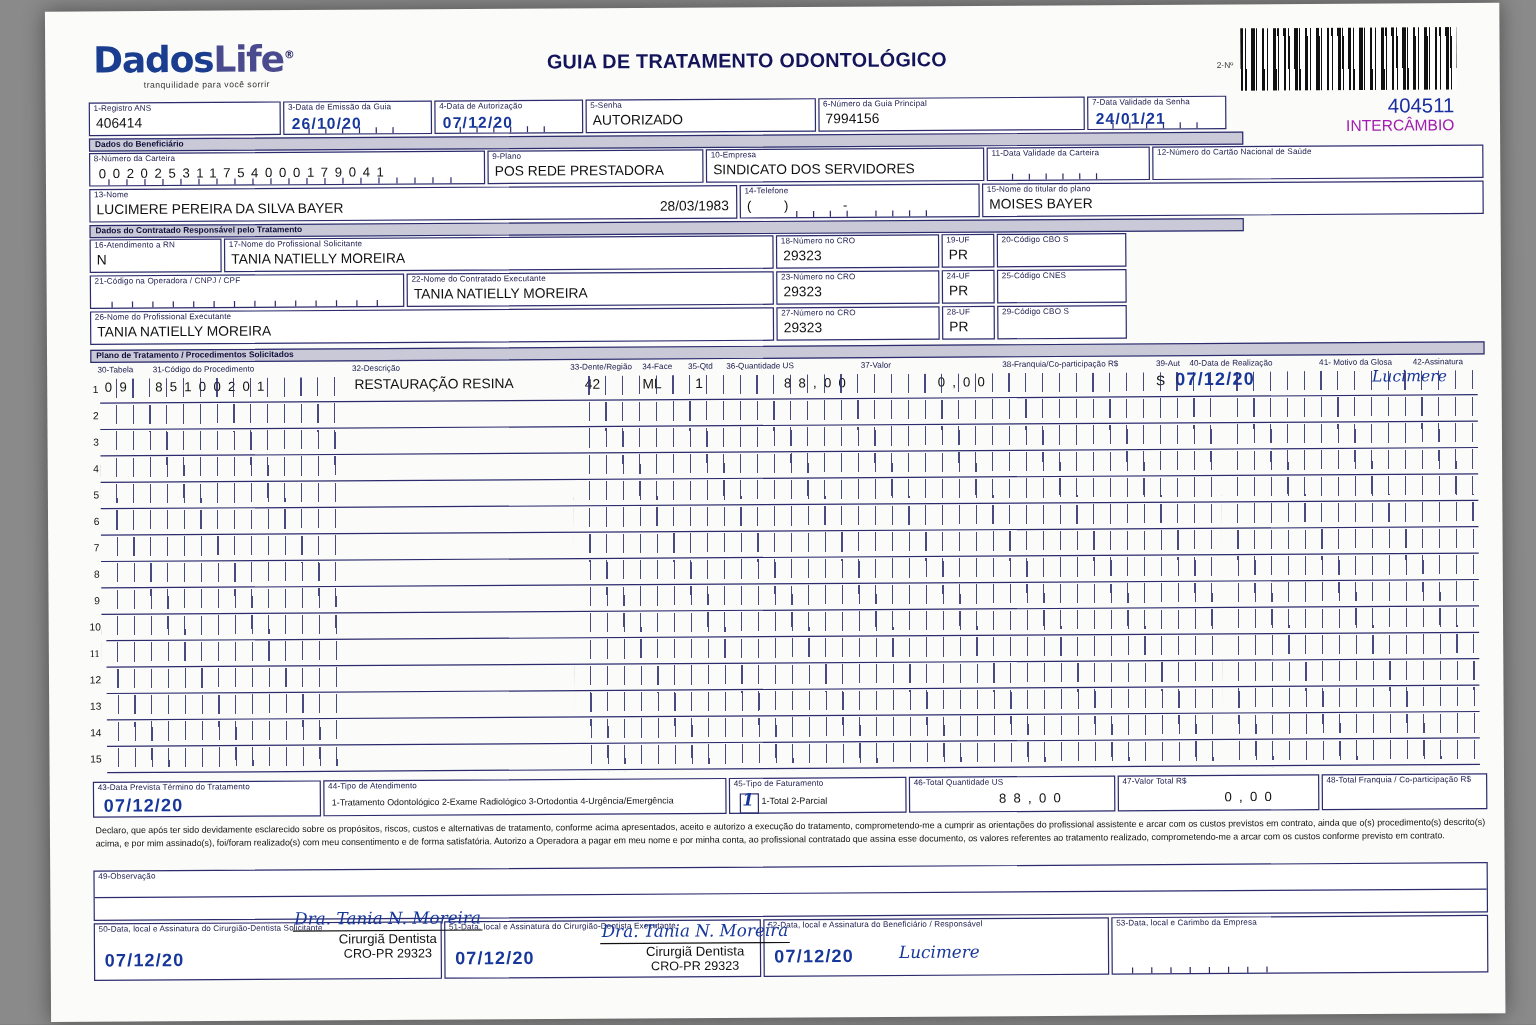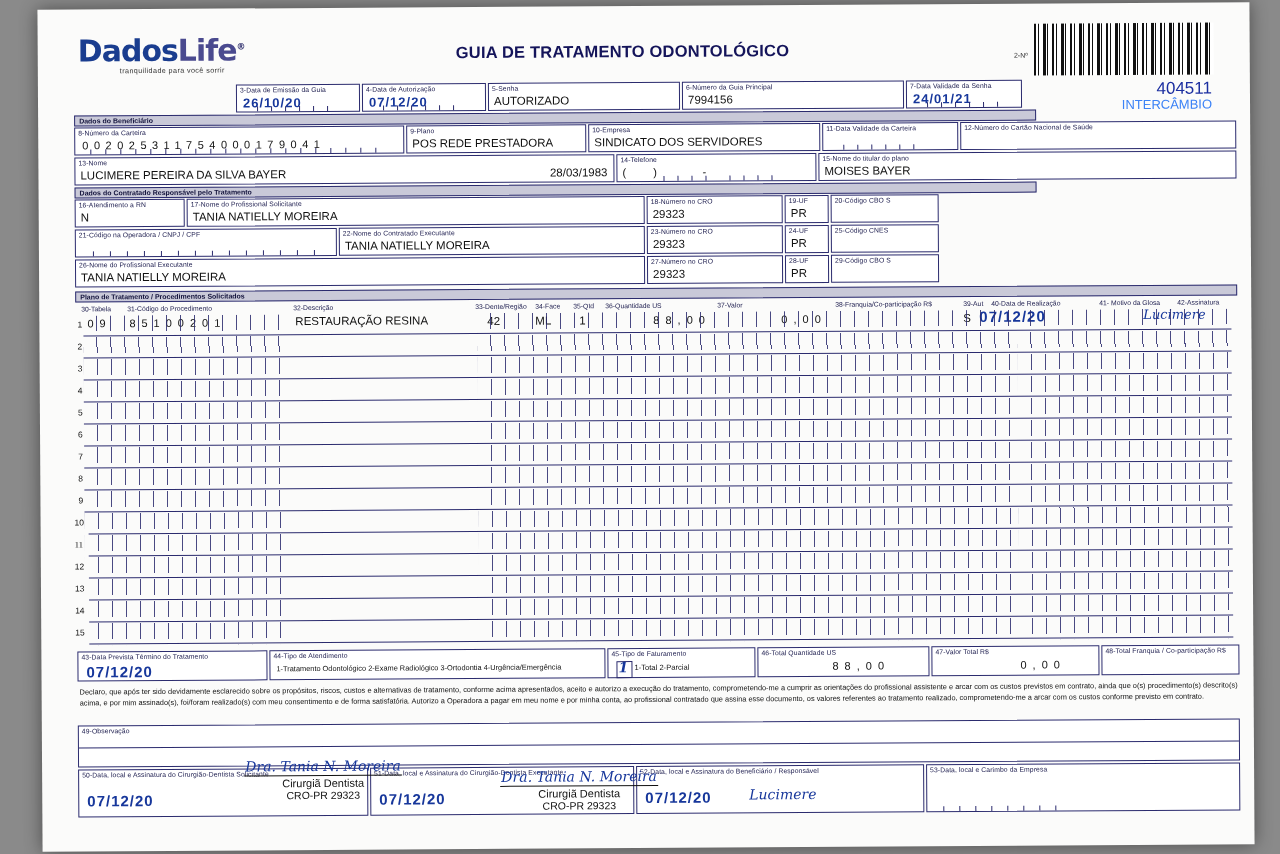--- a/index.html
+++ b/index.html
@@ -20,21 +20,21 @@
 
   .maintitle{position:absolute;left:400px;top:26px;font-size:16.5px;font-weight:bold;color:#14145a;letter-spacing:.2px;}
 
   
   .barcode{position:absolute;right:22px;top:10px;width:180px;height:52px;
     background:
       repeating-linear-gradient(90deg,#111 0 2px,#fff 2px 4px,#111 4px 5px,#fff 5px 9px,#111 9px 12px,#fff 12px 13px,#111 13px 14px,#fff 14px 18px);
   }
   .bc-label{position:absolute;right:208px;top:38px;font-size:7px;color:#333;}
   .num-big{position:absolute;right:24px;top:66px;font-size:17px;color:#1b2ea0;font-family:"Liberation Sans",sans-serif;}
-  .num-sub{position:absolute;right:24px;top:84px;font-size:13px;color:#3b82f6;}
+  .num-sub{position:absolute;right:24px;top:84px;font-size:13px;color:#a21caf;}
 
   
   .box{position:absolute;border:1px solid #2b2b6e;background:#fff;box-sizing:border-box;}
   .lbl{position:absolute;font-size:6.8px;color:#1b1b4d;left:3px;top:1px;white-space:nowrap;letter-spacing:.1px;}
   .val{position:absolute;left:5px;top:11px;font-size:11.5px;color:#111;white-space:nowrap;font-family:"Liberation Sans",sans-serif;}
   .bar{position:absolute;background:#c9c9d8;border:1px solid #2b2b6e;box-sizing:border-box;}
   .bar span{font-size:7px;color:#10103a;position:absolute;left:4px;top:1px;font-weight:bold;}
   .tick{position:absolute;bottom:0;width:1px;height:5px;background:#2b2b6e;}
 
   
@@ -63,20 +63,24 @@
         <div class="tag">tranquilidade para você sorrir</div>
       </div>
 
       <div class="maintitle">GUIA DE TRATAMENTO ODONTOLÓGICO</div>
 
       <div class="bc-label">2-Nº</div>
       <div class="barcode"></div>
       <div class="num-big">404511</div>
       <div class="num-sub">INTERCÂMBIO</div>
 
+      <div class="box" style="left:18px;top:66px;width:160px;height:28px;">
+        <div class="lbl">1-Registro ANS</div>
+        <div class="val">406414</div>
+      </div>
 
       <div class="box" style="left:180px;top:66px;width:124px;height:28px;">
         <div class="lbl">3-Data de Emissão da Guia</div>
         <div class="val hw num" style="left:6px;top:10px;font-size:13px;">26/10/20</div>
         <div class="tick" style="left:20px"></div>
           <div class="tick" style="left:34px"></div>
           <div class="tick" style="left:48px"></div>
         <div class="tick" style="left:62px"></div>
           <div class="tick" style="left:76px"></div>
           <div class="tick" style="left:90px"></div>

